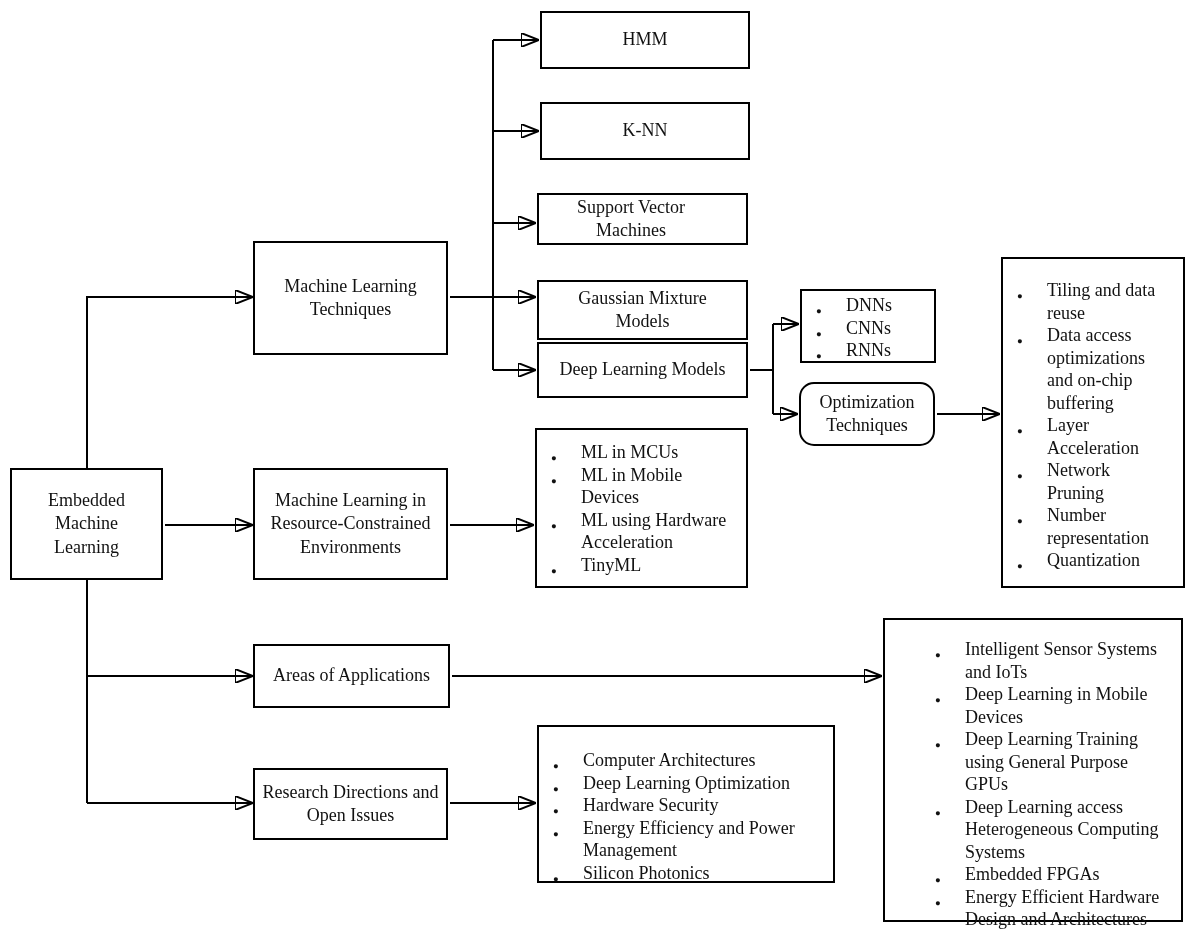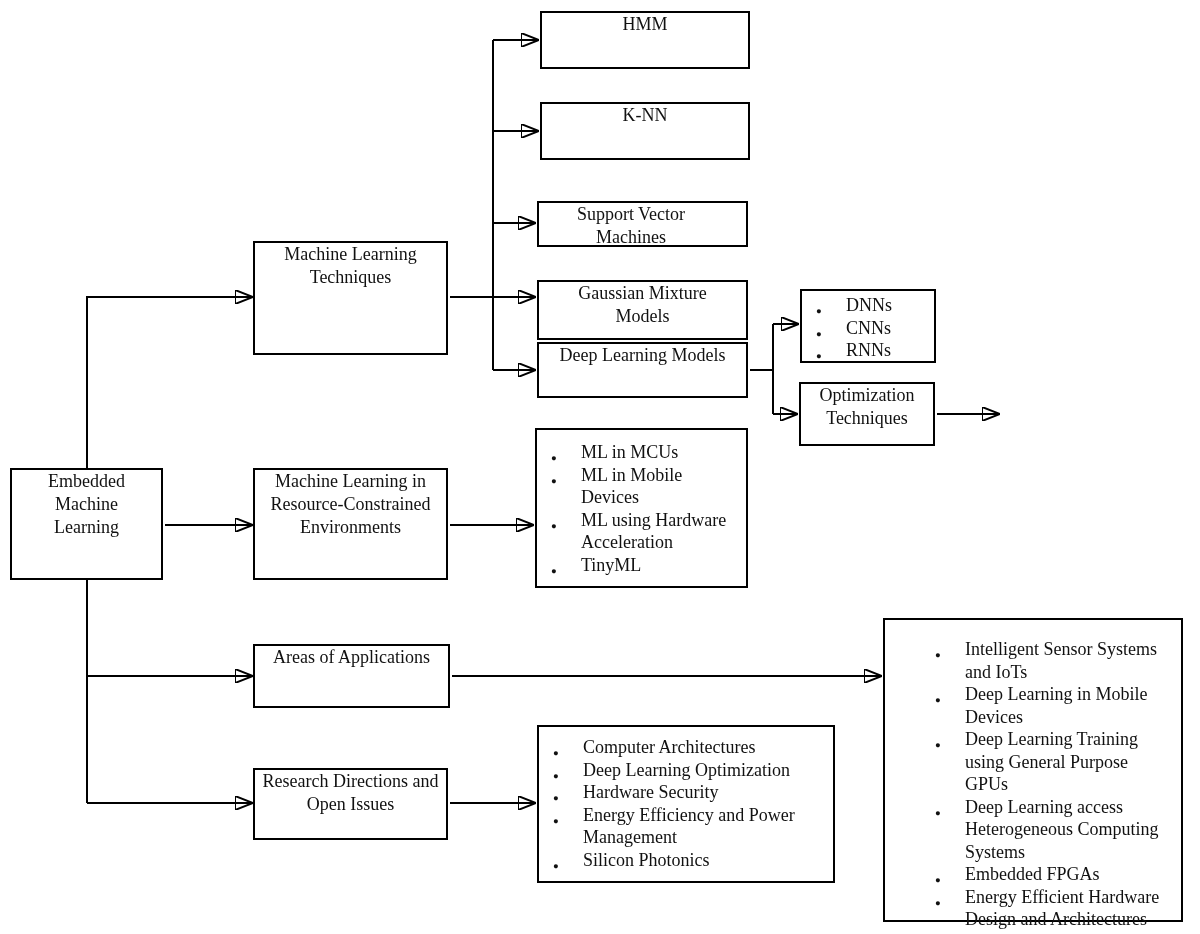--- a/index.html
+++ b/index.html
@@ -10,21 +10,21 @@
     font-family:"Liberation Serif","DejaVu Serif",serif;
     color:#111111;
     overflow:hidden;
   }
   #connectors{position:absolute;left:0;top:0;width:1200px;height:934px;}
   #connectors path{stroke:#000000;stroke-width:2;fill:none;}
   .node{
     position:absolute;
     border:2px solid #000000;
     background:#ffffff;
-    display:flex;justify-content:center;
+    display:flex;align-items:center;justify-content:center;
     text-align:center;
     font-size:18px;line-height:1.28;
     box-sizing:border-box;
   }
   .node.narrow{padding:0 32px;}
   .node.xnarrow{padding:0 28px;}
   .listbox{
     position:absolute;
     border:2px solid #000000;
     background:#ffffff;
@@ -40,34 +40,34 @@
     content:"●";
     position:absolute;left:14px;top:6px;
     font-size:9.5px;
   }
   
   #deep-model-types ul{padding-top:3px;}
   #optimization-methods ul{padding-top:20px;}
   #optimization-methods li{padding-right:18px;}
   #resource-constrained-topics ul{padding-top:11px;}
   #application-areas ul{padding-top:18px;margin-left:36px;}
-  #research-topics ul{padding-top:9px;}
+  #research-topics ul{padding-top:22px;}
   
   #embedded-ml            {left:10px;  top:468px; width:153px; height:112px;}
   #ml-techniques          {left:253px; top:241px; width:195px; height:114px;}
   #ml-resource-constrained{left:253px; top:468px; width:195px; height:112px;}
   #areas-of-applications  {left:253px; top:644px; width:197px; height:64px;}
   #research-directions    {left:253px; top:768px; width:195px; height:72px;}
   #hmm                    {left:540px; top:11px;  width:210px; height:58px;}
   #knn                    {left:540px; top:102px; width:210px; height:58px;}
-  #svm                    {left:537px; top:201px; width:211px; height:46px;padding-left:9px;}
+  #svm                    {left:537px; top:193px; width:211px; height:52px;padding-left:9px;}
   #gmm                    {left:537px; top:267px; width:211px; height:60px;margin-top:13px;}
   #deep-learning-models   {left:537px; top:342px; width:211px; height:56px;}
   #deep-model-types       {left:800px; top:289px; width:136px; height:74px;}
-  #optimization-techniques{left:799px; top:382px; width:136px; height:64px;}
+  #optimization-techniques{left:799px; top:382px; width:136px; height:64px;border-radius:15px;}
   #optimization-methods   {left:1001px;top:257px; width:184px; height:331px;}
   #resource-constrained-topics{left:535px;top:428px;width:213px;height:160px;}
   #application-areas      {left:883px; top:618px; width:300px; height:304px;}
   #research-topics        {left:537px; top:725px; width:298px; height:158px;}
 </style>
 </head>
 <body>
 
 <div id="canvas">
 
@@ -148,20 +148,30 @@
   </div>
 
   <div class="listbox" id="deep-model-types">
     <ul>
         <li>DNNs</li>
         <li>CNNs</li>
         <li>RNNs</li>
       </ul>
   </div>
 
+  <div class="listbox" id="optimization-methods">
+    <ul>
+        <li>Tiling and data reuse</li>
+        <li>Data access optimizations and on-chip buffering</li>
+        <li>Layer Acceleration</li>
+        <li>Network Pruning</li>
+        <li>Number representation</li>
+        <li>Quantization</li>
+      </ul>
+  </div>
 
   <div class="listbox" id="resource-constrained-topics">
     <ul>
         <li>ML in MCUs</li>
         <li>ML in Mobile Devices</li>
         <li>ML using Hardware Acceleration</li>
         <li>TinyML</li>
       </ul>
   </div>
 

